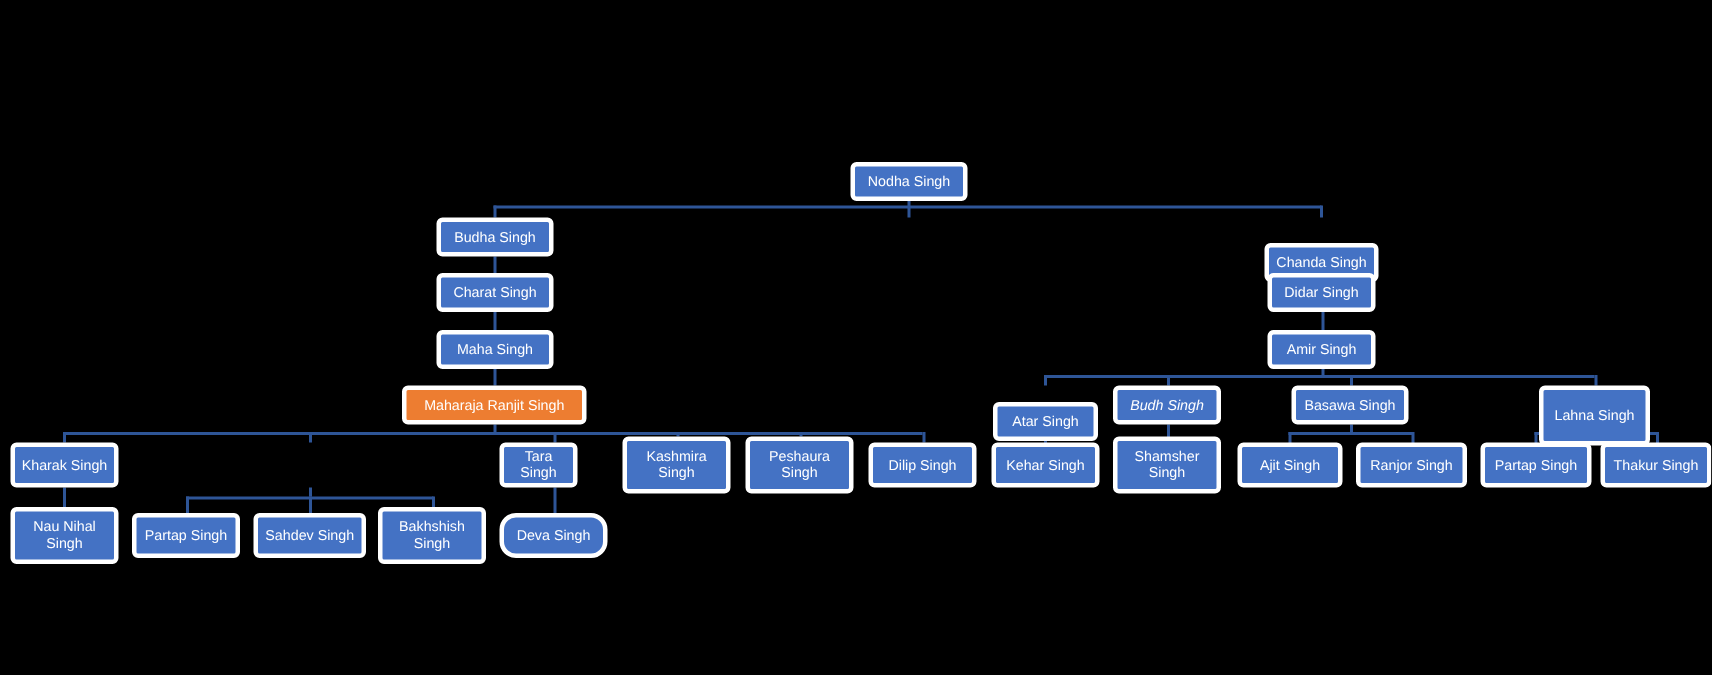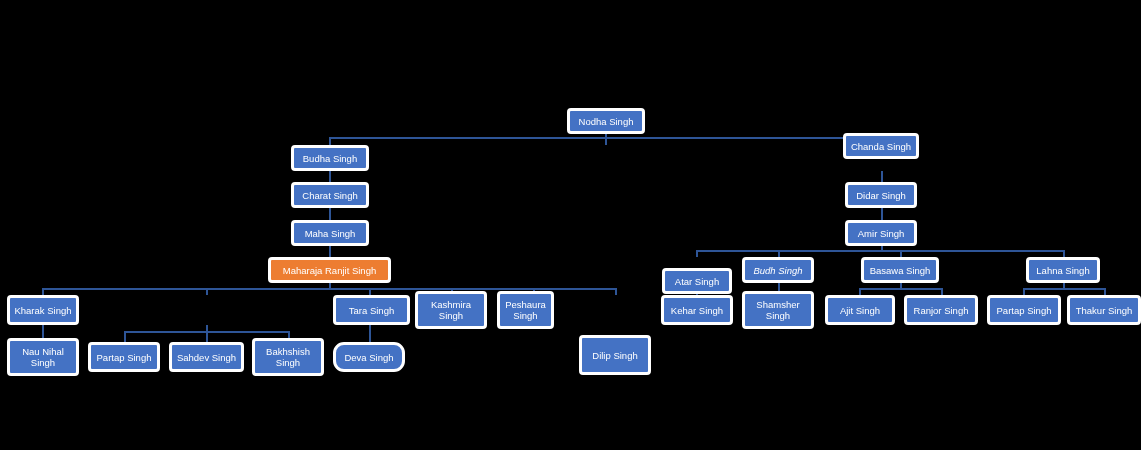--- a/index.html
+++ b/index.html
@@ -84,40 +84,40 @@
     <div class="conn v" style="left: 1063px; top: 283px; height: 5px; background: rgb(46, 85, 151);"></div>
     <div class="conn h" style="left: 1023px; top: 288px; width: 82px; background: rgb(46, 85, 151);"></div>
     <div class="conn v" style="left: 1023px; top: 288px; height: 8px; background: rgb(46, 85, 151);"></div>
     <div class="conn v" style="left: 1104px; top: 288px; height: 8px; background: rgb(46, 85, 151);"></div>
     <div class="node" style="left: 567px; top: 108px; width: 78px; height: 26px; background: rgb(68, 114, 196); border-color: rgb(255, 255, 255); color: rgb(255, 255, 255);">Nodha Singh</div>
     <div class="node" style="left: 291px; top: 145px; width: 78px; height: 26px; background: rgb(68, 114, 196); border-color: rgb(255, 255, 255); color: rgb(255, 255, 255);">Budha Singh</div>
     <div class="node" style="left: 291px; top: 182px; width: 78px; height: 26px; background: rgb(68, 114, 196); border-color: rgb(255, 255, 255); color: rgb(255, 255, 255);">Charat Singh</div>
     <div class="node" style="left: 291px; top: 220px; width: 78px; height: 26px; background: rgb(68, 114, 196); border-color: rgb(255, 255, 255); color: rgb(255, 255, 255);">Maha Singh</div>
     <div class="node accent" style="left: 268px; top: 257px; width: 123px; height: 26px; background: rgb(237, 125, 49); border-color: rgb(255, 255, 255); color: rgb(255, 255, 255);">Maharaja Ranjit Singh</div>
     <div class="node" style="left: 7px; top: 295px; width: 72px; height: 30px; background: rgb(68, 114, 196); border-color: rgb(255, 255, 255); color: rgb(255, 255, 255);">Kharak Singh</div>
-    <div class="node" style="left: 333px; top: 295px; width: 77px; height: 30px; background: rgb(68, 114, 196); border-color: rgb(255, 255, 255); color: rgb(255, 255, 255);">Tara Singh</div>
+    <div class="node" style="left: 333px; top: 295px; width: 52px; height: 30px; background: rgb(68, 114, 196); border-color: rgb(255, 255, 255); color: rgb(255, 255, 255);">Tara Singh</div>
     <div class="node" style="left: 415px; top: 291px; width: 72px; height: 38px; background: rgb(68, 114, 196); border-color: rgb(255, 255, 255); color: rgb(255, 255, 255);">Kashmira
 Singh</div>
-    <div class="node" style="left: 497px; top: 291px; width: 57px; height: 38px; background: rgb(68, 114, 196); border-color: rgb(255, 255, 255); color: rgb(255, 255, 255);">Peshaura
+    <div class="node" style="left: 497px; top: 291px; width: 72px; height: 38px; background: rgb(68, 114, 196); border-color: rgb(255, 255, 255); color: rgb(255, 255, 255);">Peshaura
 Singh</div>
-    <div class="node" style="left: 579px; top: 295px; width: 72px; height: 40px; background: rgb(68, 114, 196); border-color: rgb(255, 255, 255); color: rgb(255, 255, 255); margin-top: 40px;">Dilip Singh</div>
+    <div class="node" style="left: 579px; top: 295px; width: 72px; height: 30px; background: rgb(68, 114, 196); border-color: rgb(255, 255, 255); color: rgb(255, 255, 255);">Dilip Singh</div>
     <div class="node" style="left: 7px; top: 338px; width: 72px; height: 38px; background: rgb(68, 114, 196); border-color: rgb(255, 255, 255); color: rgb(255, 255, 255);">Nau Nihal
 Singh</div>
     <div class="node" style="left: 88px; top: 342px; width: 72px; height: 30px; background: rgb(68, 114, 196); border-color: rgb(255, 255, 255); color: rgb(255, 255, 255);">Partap Singh</div>
     <div class="node" style="left: 169px; top: 342px; width: 75px; height: 30px; background: rgb(68, 114, 196); border-color: rgb(255, 255, 255); color: rgb(255, 255, 255);">Sahdev Singh</div>
     <div class="node" style="left: 252px; top: 338px; width: 72px; height: 38px; background: rgb(68, 114, 196); border-color: rgb(255, 255, 255); color: rgb(255, 255, 255);">Bakhshish
 Singh</div>
     <div class="node" style="left: 333px; top: 342px; width: 72px; height: 30px; background: rgb(68, 114, 196); border-color: rgb(255, 255, 255); color: rgb(255, 255, 255); border-radius: 11px;">Deva Singh</div>
-    <div class="node" style="left: 843px; top: 133px; width: 76px; height: 26px; background: rgb(68, 114, 196); border-color: rgb(255, 255, 255); color: rgb(255, 255, 255);">Chanda Singh</div>
+    <div class="node" style="left: 843px; top: 162px; width: 76px; height: 26px; background: rgb(68, 114, 196); border-color: rgb(255, 255, 255); color: rgb(255, 255, 255);">Chanda Singh</div>
     <div class="node" style="left: 845px; top: 182px; width: 72px; height: 26px; background: rgb(68, 114, 196); border-color: rgb(255, 255, 255); color: rgb(255, 255, 255);">Didar Singh</div>
     <div class="node" style="left: 845px; top: 220px; width: 72px; height: 26px; background: rgb(68, 114, 196); border-color: rgb(255, 255, 255); color: rgb(255, 255, 255);">Amir Singh</div>
     <div class="node" style="left: 662px; top: 268px; width: 70px; height: 26px; background: rgb(68, 114, 196); border-color: rgb(255, 255, 255); color: rgb(255, 255, 255);">Atar Singh</div>
     <div class="node" style="left: 742px; top: 257px; width: 72px; height: 26px; background: rgb(68, 114, 196); border-color: rgb(255, 255, 255); color: rgb(255, 255, 255); font-style: italic;">Budh Singh</div>
     <div class="node" style="left: 861px; top: 257px; width: 78px; height: 26px; background: rgb(68, 114, 196); border-color: rgb(255, 255, 255); color: rgb(255, 255, 255);">Basawa Singh</div>
-    <div class="node" style="left: 1026px; top: 257px; width: 74px; height: 26px; background: rgb(68, 114, 196); border-color: rgb(255, 255, 255); color: rgb(255, 255, 255);">Lahna Singh</div>
+    <div class="node" style="left: 1026px; top: 257px; width: 74px; height: 40px; background: rgb(68, 114, 196); border-color: rgb(255, 255, 255); color: rgb(255, 255, 255);">Lahna Singh</div>
     <div class="node" style="left: 661px; top: 295px; width: 72px; height: 30px; background: rgb(68, 114, 196); border-color: rgb(255, 255, 255); color: rgb(255, 255, 255);">Kehar Singh</div>
     <div class="node" style="left: 742px; top: 291px; width: 72px; height: 38px; background: rgb(68, 114, 196); border-color: rgb(255, 255, 255); color: rgb(255, 255, 255);">Shamsher
 Singh</div>
     <div class="node" style="left: 825px; top: 295px; width: 70px; height: 30px; background: rgb(68, 114, 196); border-color: rgb(255, 255, 255); color: rgb(255, 255, 255);">Ajit Singh</div>
     <div class="node" style="left: 904px; top: 295px; width: 74px; height: 30px; background: rgb(68, 114, 196); border-color: rgb(255, 255, 255); color: rgb(255, 255, 255);">Ranjor Singh</div>
     <div class="node" style="left: 987px; top: 295px; width: 74px; height: 30px; background: rgb(68, 114, 196); border-color: rgb(255, 255, 255); color: rgb(255, 255, 255);">Partap Singh</div>
     <div class="node" style="left: 1067px; top: 295px; width: 74px; height: 30px; background: rgb(68, 114, 196); border-color: rgb(255, 255, 255); color: rgb(255, 255, 255);">Thakur Singh</div>
   </div>
 
 </body></html>

